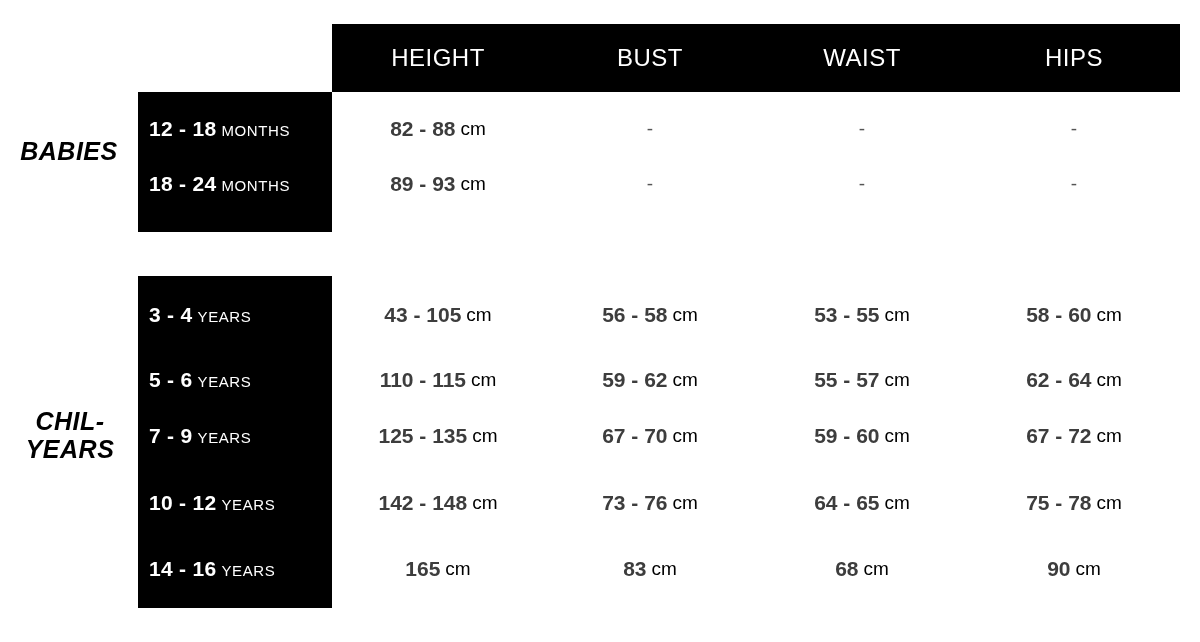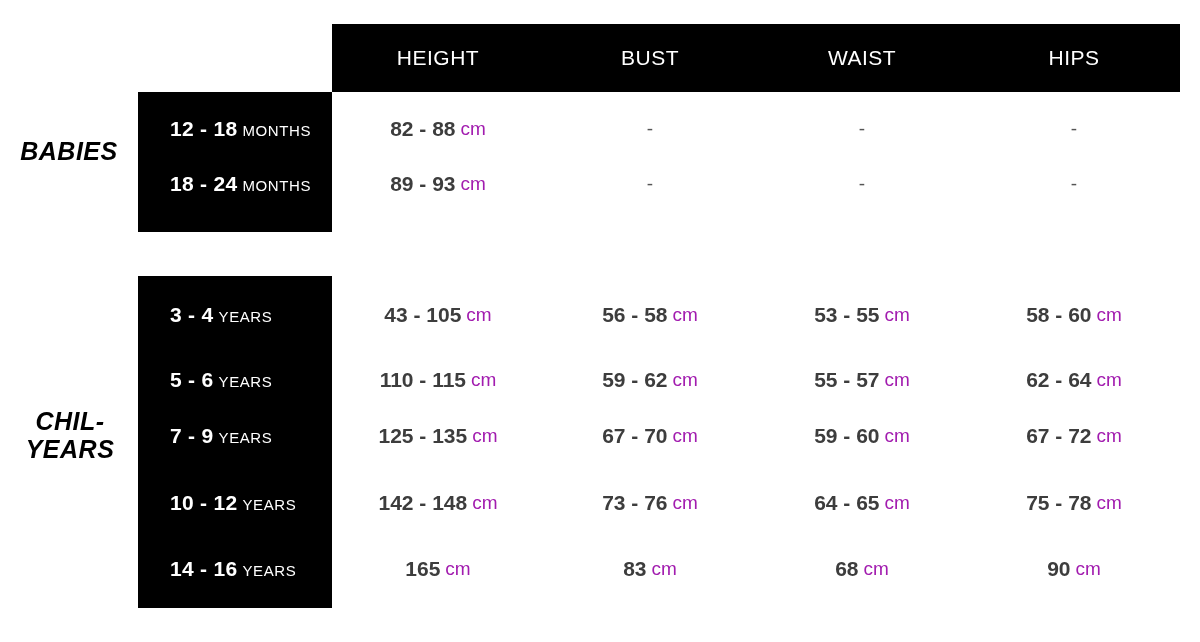--- a/index.html
+++ b/index.html
@@ -37,21 +37,21 @@
     width: 848px;
     height: 68px;
     display: flex;
   }
   .header-cell {
     flex: 1 1 0;
     display: flex;
     align-items: center;
     justify-content: center;
     color: #ffffff;
-    font-size: 21px;
+    font-size: 24px;
     letter-spacing: 0.5px;
     font-weight: 400;
   }
 
   
   .label-block {
     position: absolute;
     background: #000000;
   }
   #babies-block {
@@ -94,21 +94,21 @@
     position: absolute;
     left: 138px;
     width: 1042px;
     height: 70px;
     display: flex;
     align-items: center;
   }
   .age-cell {
     width: 194px;
     box-sizing: border-box;
-    padding-left: 32px;
+    padding-left: 11px;
     color: #ffffff;
     white-space: nowrap;
   }
   .age-num {
     font-size: 21px;
     font-weight: bold;
     letter-spacing: 0.3px;
   }
   .age-unit {
     font-size: 15px;
@@ -131,21 +131,21 @@
     color: #4a4a4a;
   }
   .meas-val {
     font-size: 21px;
     font-weight: bold;
     color: #3d3d3d;
   }
   .meas-unit {
     font-size: 19px;
     font-weight: 400;
-    color: #a21caf;
+    color: #000000;
     margin-left: 5px;
   }
   .meas-dash {
     font-size: 19px;
     color: #555555;
     font-weight: 400;
   }
 
   
   #row-b0 { top: 94px; }

